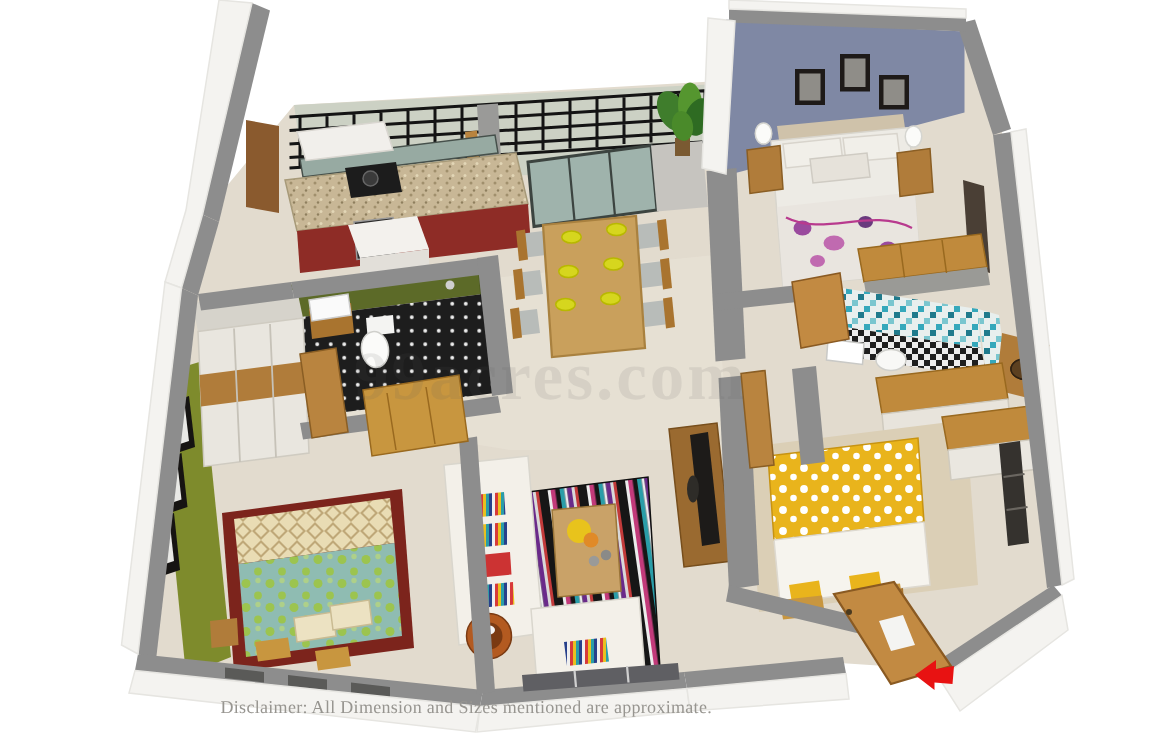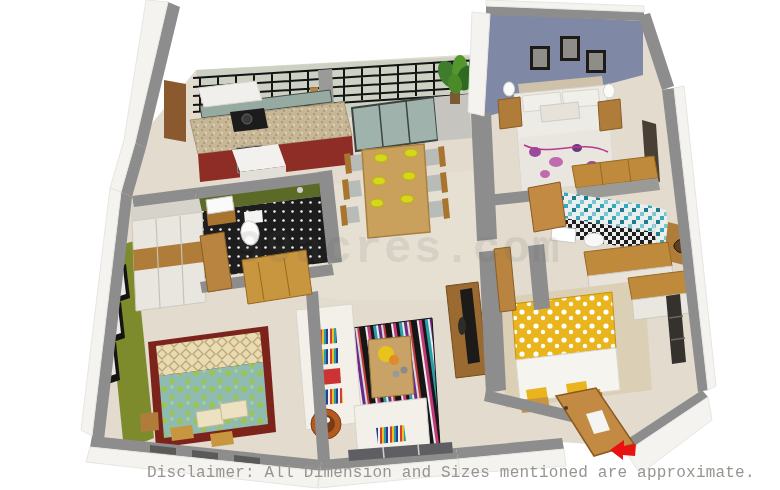--- a/index.html
+++ b/index.html
@@ -1,22 +1,22 @@
 <!DOCTYPE html>
 <html><head>
 <meta charset="utf-8">
 <style>
   html,body{margin:0;padding:0;background:#ffffff;}
   #stage{position:relative;width:780px;height:490px;background:#ffffff;overflow:hidden;
-         font-family:Liberation Mono, monospace;}
+         font-family:Liberation Serif, serif;}
   #plan-svg{position:absolute;left:0;top:0;}
   #watermark{position:absolute;left:236px;top:224px;width:370px;height:60px;
              font-size:46px;font-weight:700;color:#5a5a5a;opacity:.11;
              letter-spacing:2px;white-space:nowrap;pointer-events:none;}
-  #disclaimer{position:absolute;left:147px;top:464px;font-size:16px;color:#979590;
+  #disclaimer{position:absolute;left:147px;top:464px;font-size:12px;color:#979590;
               letter-spacing:.2px;}
 </style>
 </head>
 <body>
 
 <div id="stage">
 <svg id="plan-svg" width="780" height="490" viewBox="0 0 780 490">
   <defs>
     <pattern id="granite" width="8" height="8" patternUnits="userSpaceOnUse">
       <rect width="8" height="8" fill="#c8b796"></rect>

